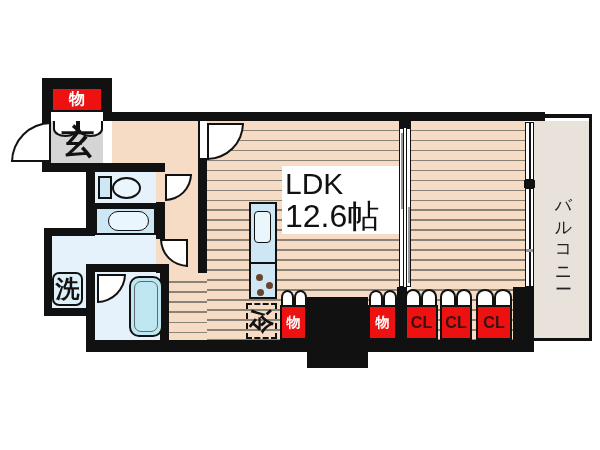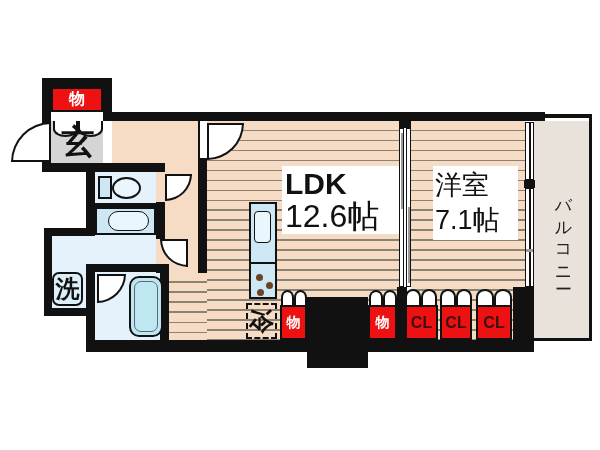--- a/index.html
+++ b/index.html
@@ -137,23 +137,19 @@
     <span>CL</span>
   </div>
   <div class="abs redbox" style="left:440px;top:305px;width:32px;height:35px;font-size:16px;color:#3a1010;">
     <span>CL</span>
   </div>
   <div class="abs redbox" style="left:476px;top:305px;width:36px;height:35px;font-size:16px;color:#3a1010;">
     <span>CL</span>
   </div>
 
   <div class="abs labelbox" style="left:282px;top:166px;width:117px;height:68px;padding:1px 0 0 3px;">
-    <div style="font-size:30px;line-height:33px;font-weight:700;">LDK</div>
+    <div style="font-size:30px;line-height:33px;font-weight:400;">LDK</div>
     <div style="font-size:32px;line-height:32px;font-weight:500;">12.6帖</div>
-  </div>
-  <div class="abs labelbox" style="left:433px;top:166px;width:85px;height:74px;padding:2px 0 0 2px;">
-    <div style="font-size:27px;line-height:35px;font-weight:500;">洋室</div>
-    <div style="font-size:27px;line-height:35px;font-weight:500;">7.1帖</div>
   </div>
   <div class="abs txt vtext" style="left:547px;top:160px;width:28px;height:150px;font-size:17px;letter-spacing:4px;color:#222;text-align:center;">バルコニー</div>
   <div class="abs txt" style="left:56px;top:122px;width:44px;height:40px;font-size:33px;font-weight:600;display:flex;align-items:center;justify-content:center;">玄</div>
 
 </div>
 
 </body></html>

